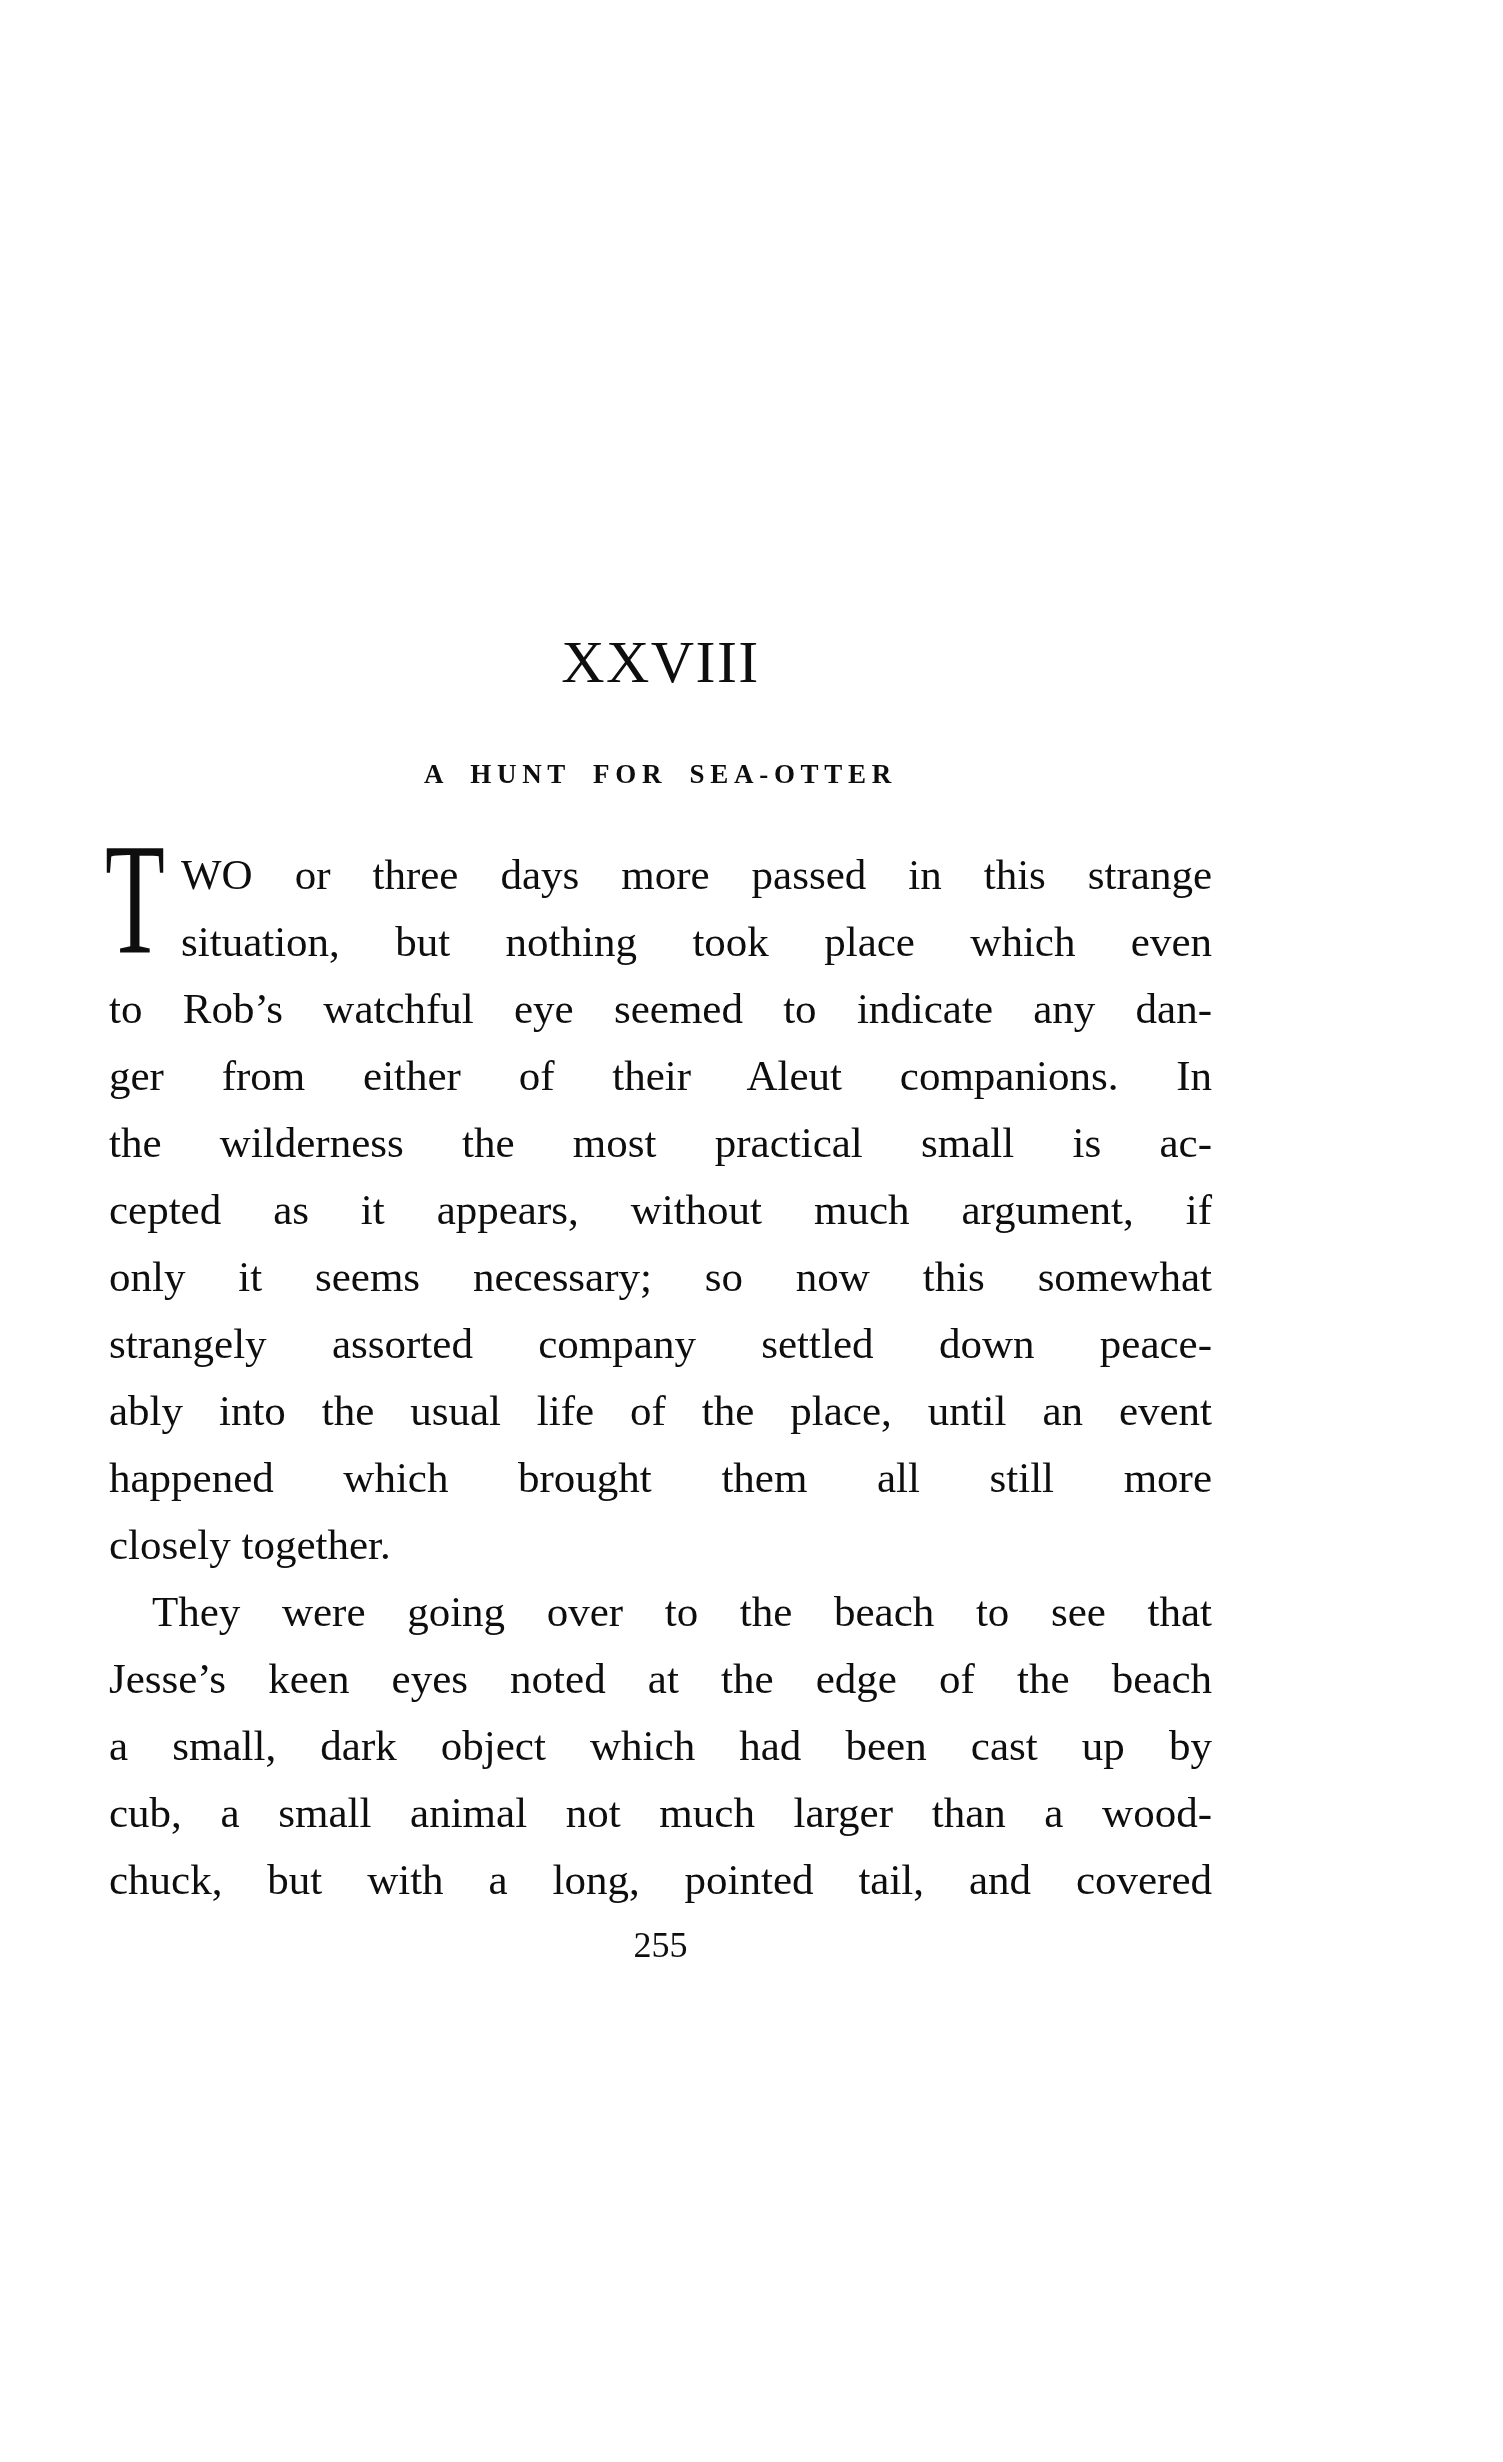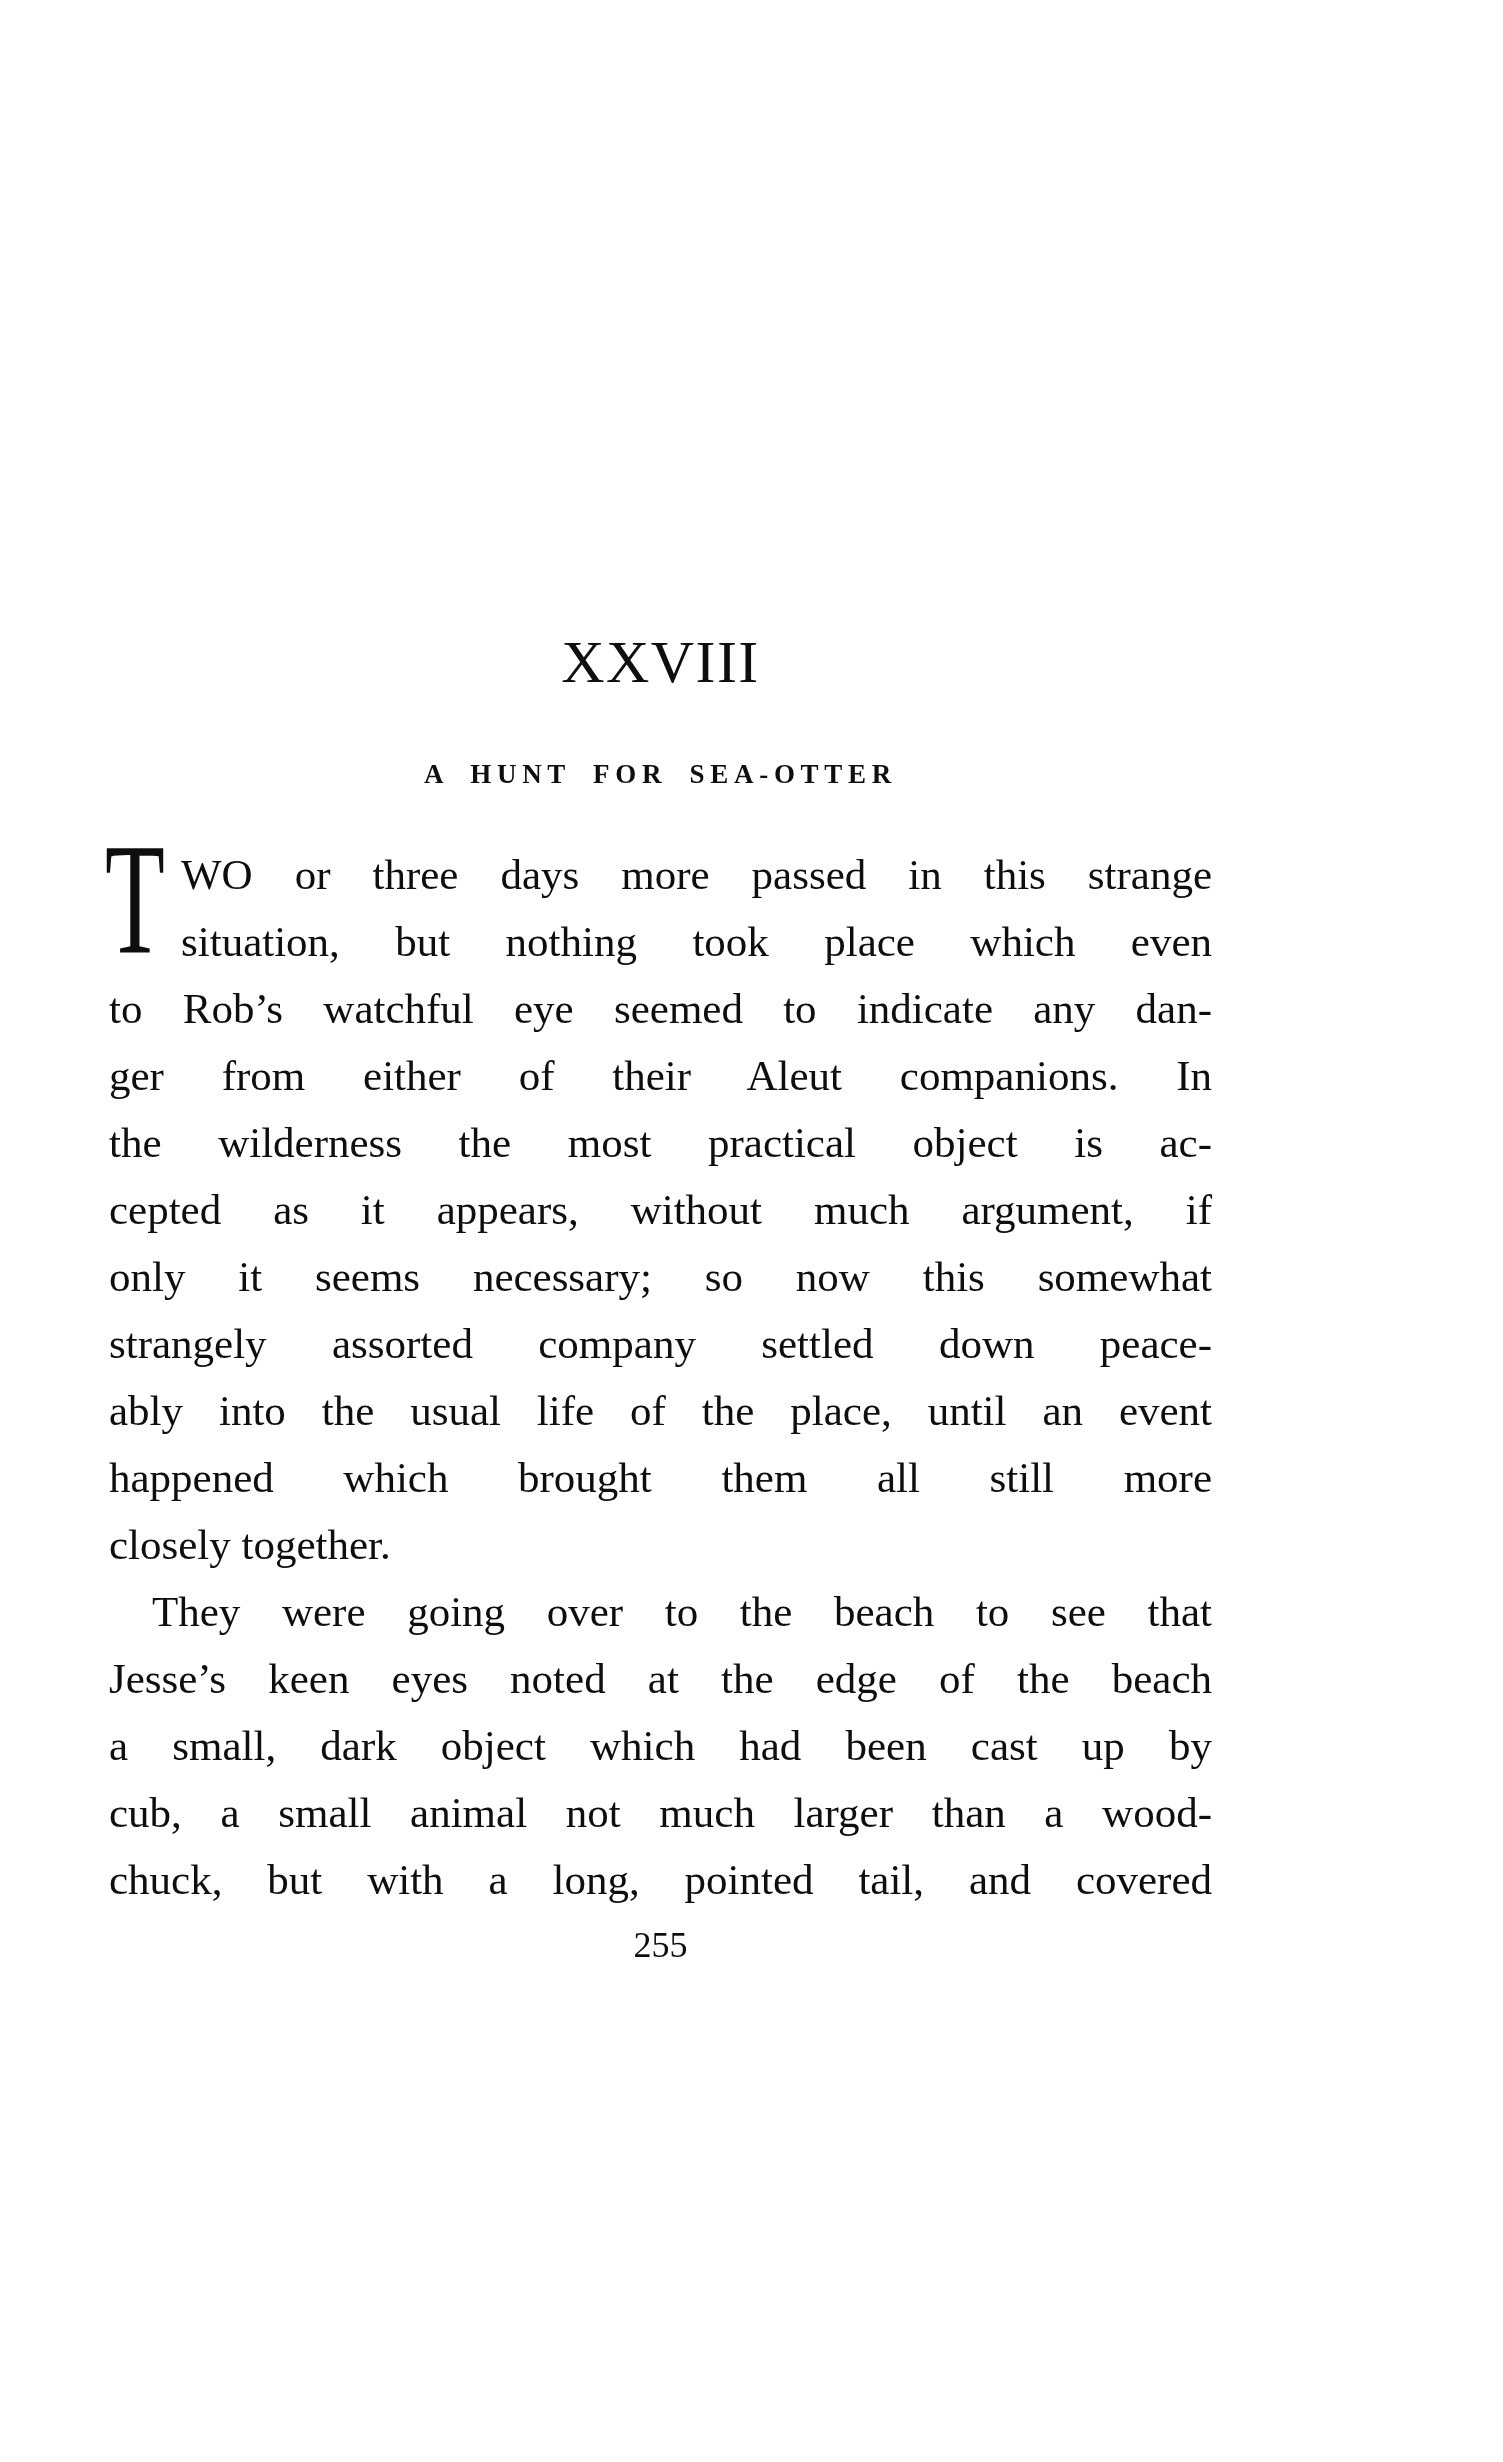--- a/index.html
+++ b/index.html
@@ -88,21 +88,21 @@
     <div class="chapter-title">A HUNT FOR SEA-OTTER</div>
 
     <div class="body-text">
 
       <div class="paragraph">
         <span class="drop-cap">T</span>
         <div class="line cap-indent">WO or three days more passed in this strange</div>
         <div class="line cap-indent">situation, but nothing took place which even</div>
         <div class="line">to Rob’s watchful eye seemed to indicate any dan-</div>
         <div class="line">ger from either of their Aleut companions. In</div>
-        <div class="line">the wilderness the most practical object is ac-</div>
+        <div class="line">the wilderness the most practical small is ac-</div>
         <div class="line">cepted as it appears, without much argument, if</div>
         <div class="line">only it seems necessary; so now this somewhat</div>
         <div class="line">strangely assorted company settled down peace-</div>
         <div class="line">ably into the usual life of the place, until an event</div>
         <div class="line">happened which brought them all still more</div>
         <div class="line para-end">closely together.</div>
       </div>
 
       <div class="paragraph">
         <div class="line first-indent">They were going over to the beach to see that</div>

